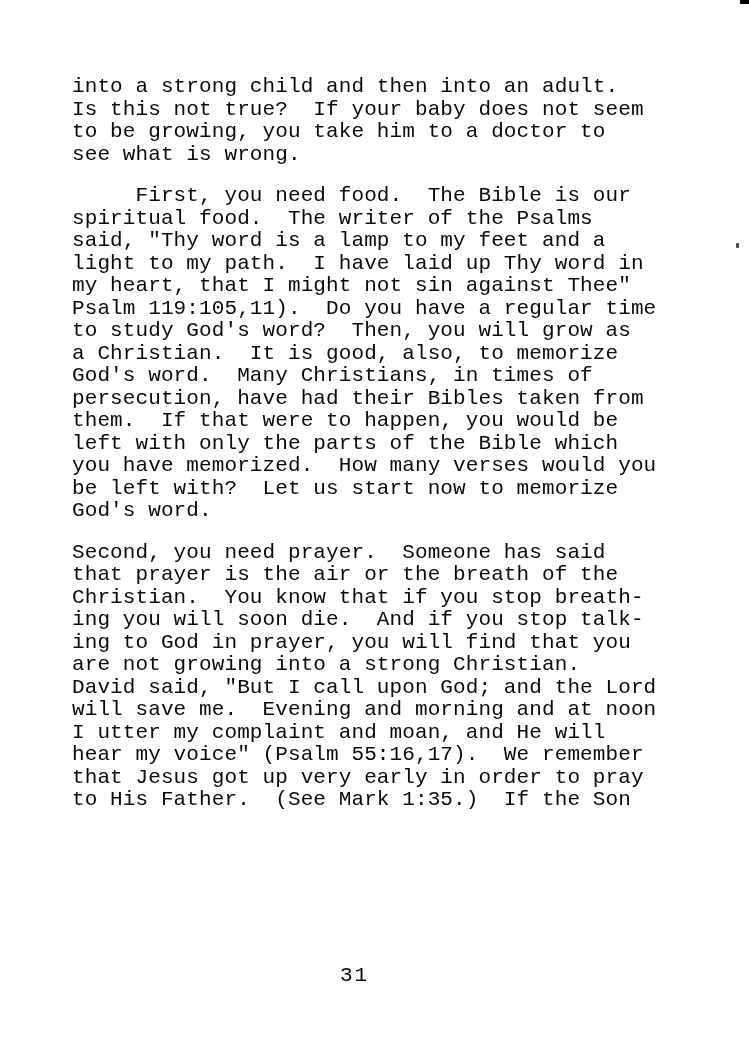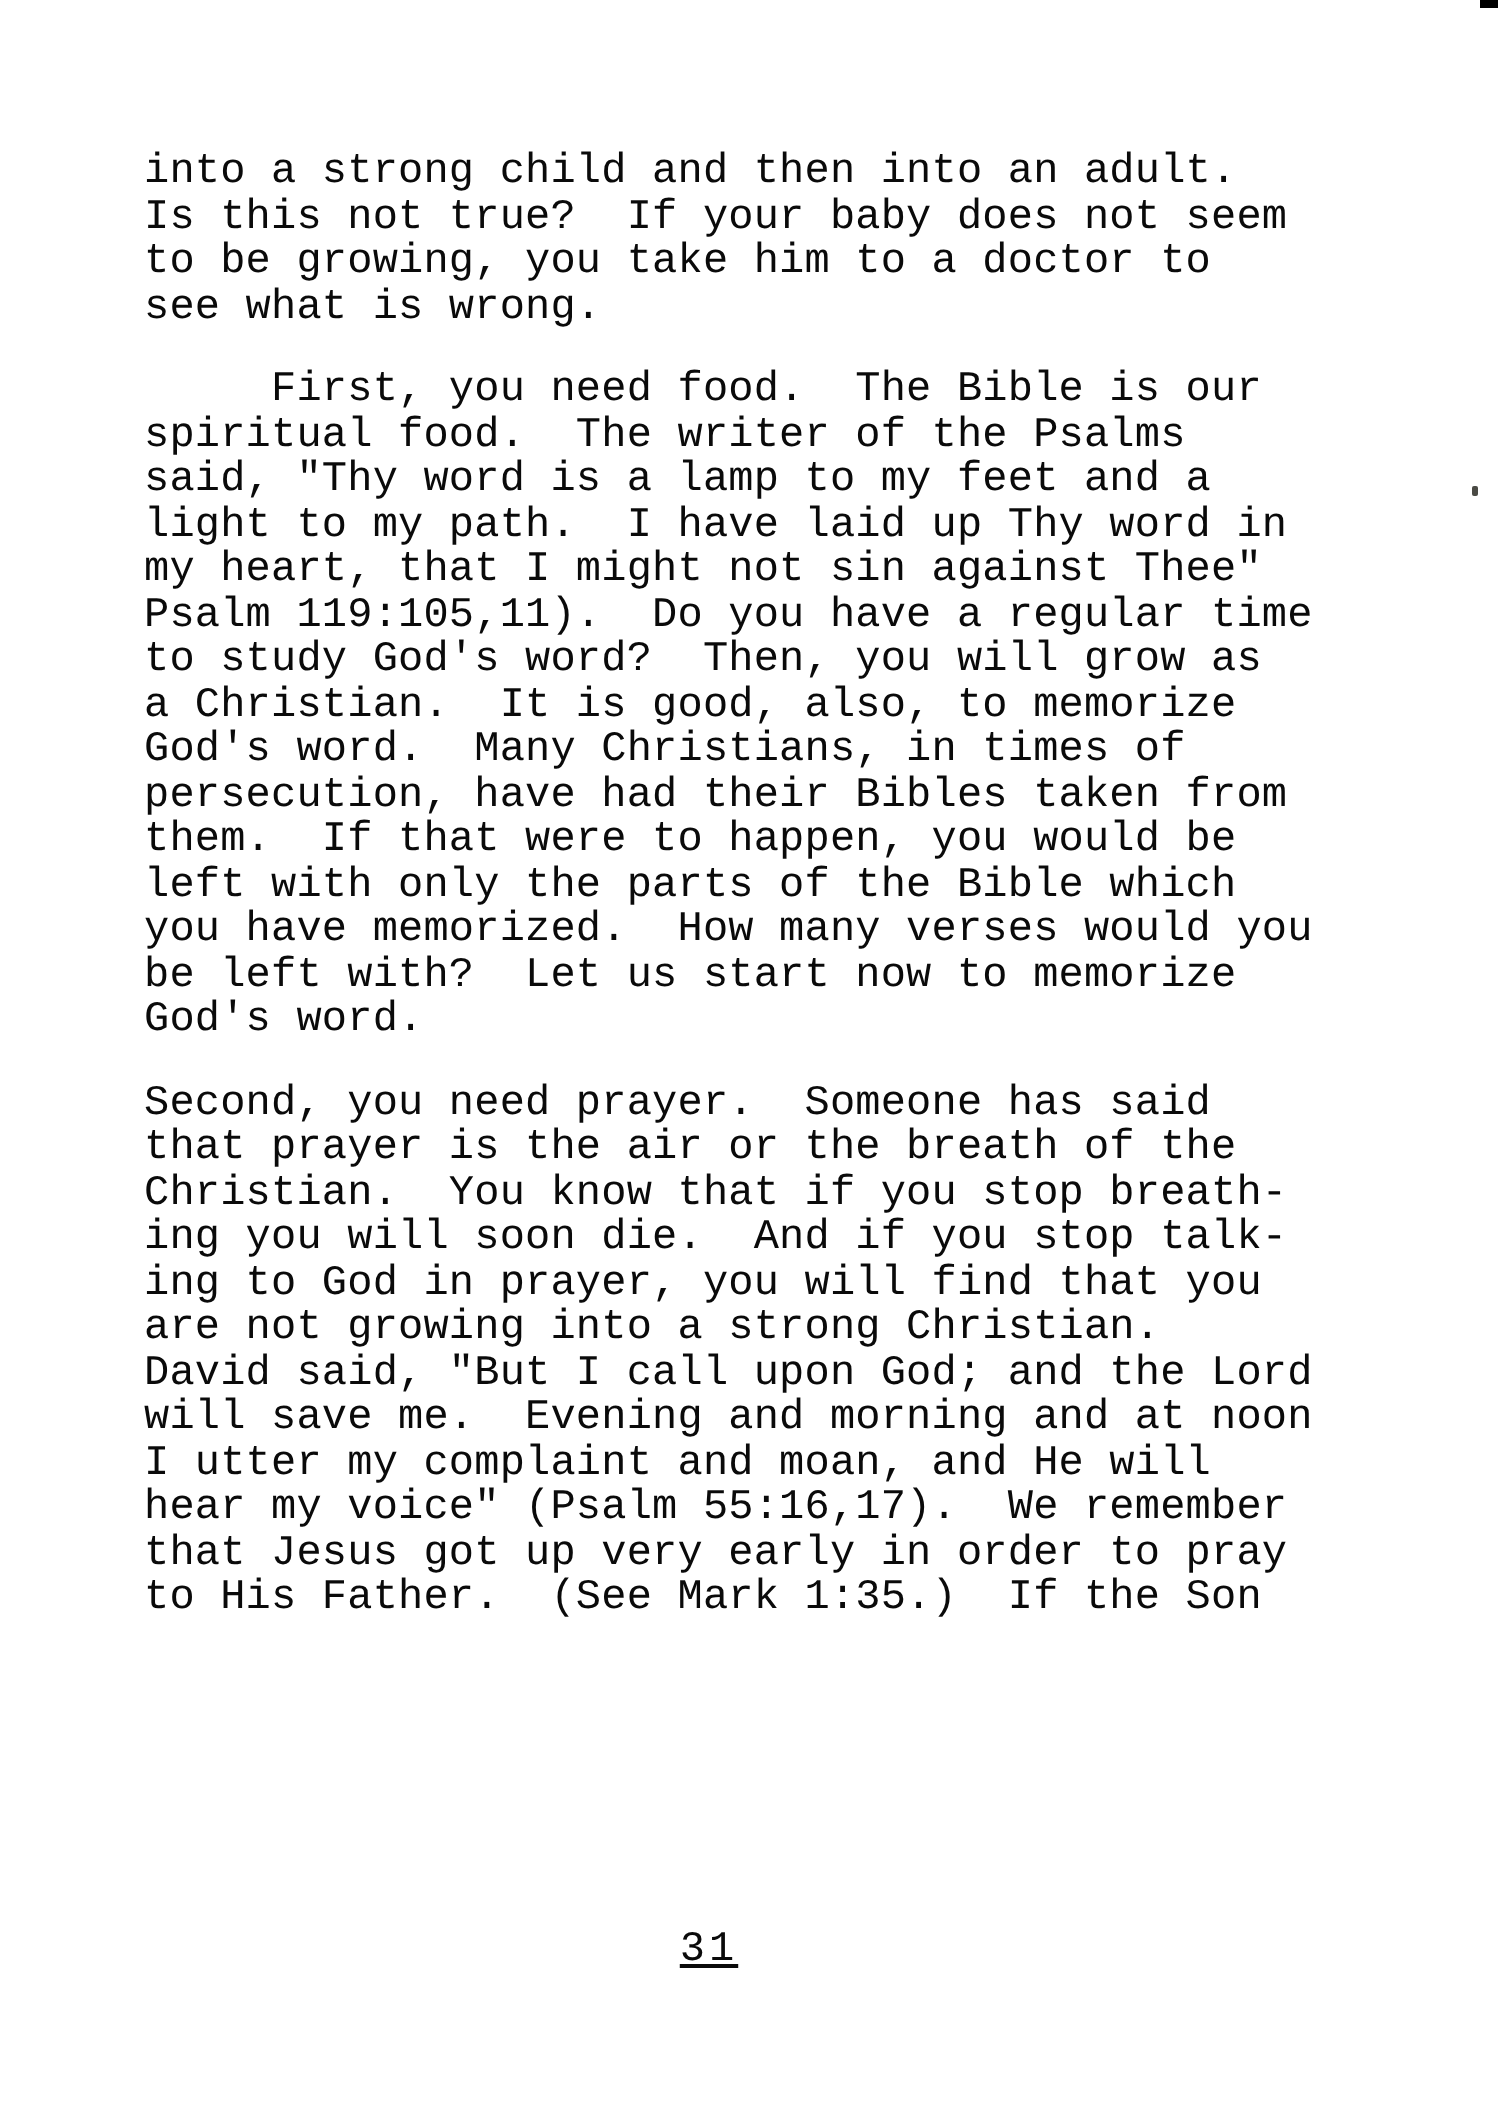--- a/index.html
+++ b/index.html
@@ -35,21 +35,20 @@
   .page-number {
     position: absolute;
     top: 964px;
     left: 0;
     width: 709px;
     text-align: center;
     font-family: "Liberation Mono", "DejaVu Sans Mono", monospace;
     font-size: 21px;
     letter-spacing: 2px;
     color: #0a0a0a;
-    text-decoration: underline;
   }
   .corner-mark {
     position: absolute;
     top: 0;
     right: 0;
     width: 9px;
     height: 4px;
     background: #000000;
   }
   .speck {

